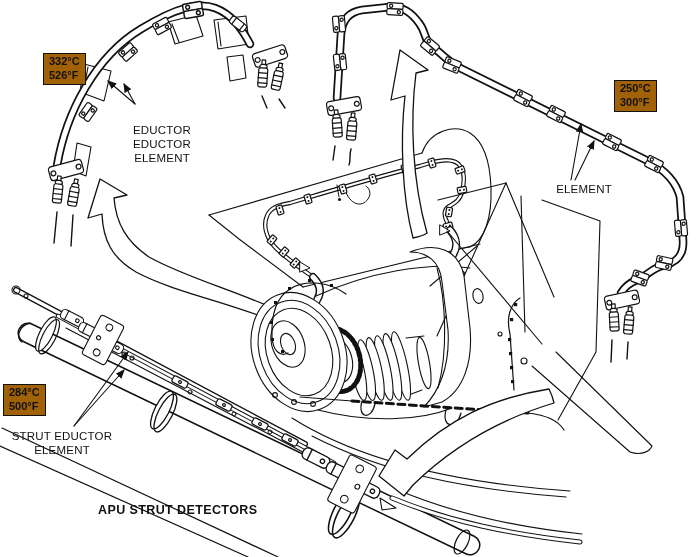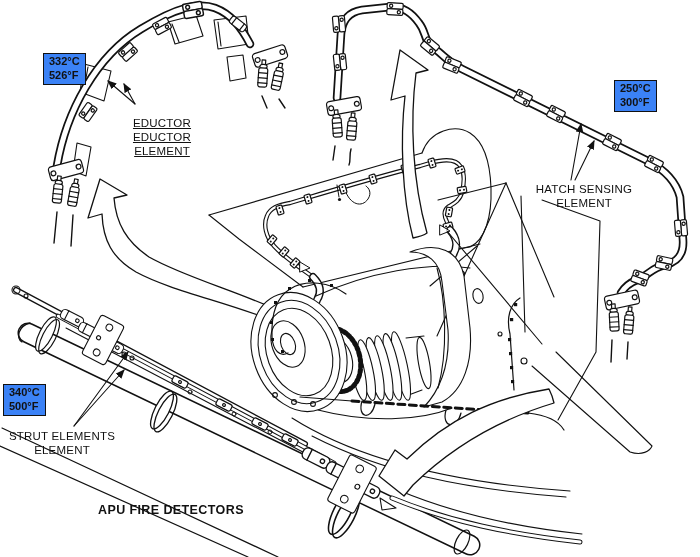--- a/index.html
+++ b/index.html
@@ -7,21 +7,21 @@
     position:relative; width:700px; height:557px; background:#ffffff;
     font-family:"Liberation Sans", sans-serif; overflow:hidden;
   }
   #art { position:absolute; left:0; top:0; }
   .lbl {
     position:absolute; color:#111; text-align:center; white-space:nowrap;
     font-size:11.5px; line-height:14px; letter-spacing:0.2px;
   }
   .lbl div { pointer-events:none; }
   .tbox {
-    position:absolute; border:1.6px solid #111; background:#3b82f6; color:#111;
+    position:absolute; border:1.6px solid #111; background:#a16207; color:#111;
     font-weight:bold; font-size:11px; line-height:13.5px; padding:1px 5px 2px 5px;
   }
   .title {
     position:absolute; color:#111; font-weight:bold; font-size:12.5px;
     letter-spacing:0.4px; white-space:nowrap;
   }
 </style>
 </head>
 <body>
 
@@ -330,32 +330,31 @@
 
   <div class="tbox" style="left:43px; top:53px;">
     <div>332°C</div>
     <div>526°F</div>
   </div>
   <div class="tbox" style="left:614px; top:80px;">
     <div>250°C</div>
     <div>300°F</div>
   </div>
   <div class="tbox" style="left:3px; top:384px;">
-    <div>340°C</div>
+    <div>284°C</div>
     <div>500°F</div>
   </div>
 
-  <div class="lbl" style="left:112px; top:116px; width:100px;text-decoration:underline;">
+  <div class="lbl" style="left:112px; top:123px; width:100px;">
     <div>EDUCTOR</div>
     <div>EDUCTOR</div>
     <div>ELEMENT</div>
   </div>
   <div class="lbl" style="left:508px; top:182px; width:152px;">
-    <div>HATCH SENSING</div>
     <div>ELEMENT</div>
   </div>
   <div class="lbl" style="left:8px; top:429px; width:108px;">
-    <div>STRUT ELEMENTS</div>
+    <div>STRUT EDUCTOR</div>
     <div>ELEMENT</div>
   </div>
-  <div class="title" style="left:98px; top:503px;">APU FIRE DETECTORS</div>
+  <div class="title" style="left:98px; top:503px;">APU STRUT DETECTORS</div>
 
 </div>
 
 </body></html>

